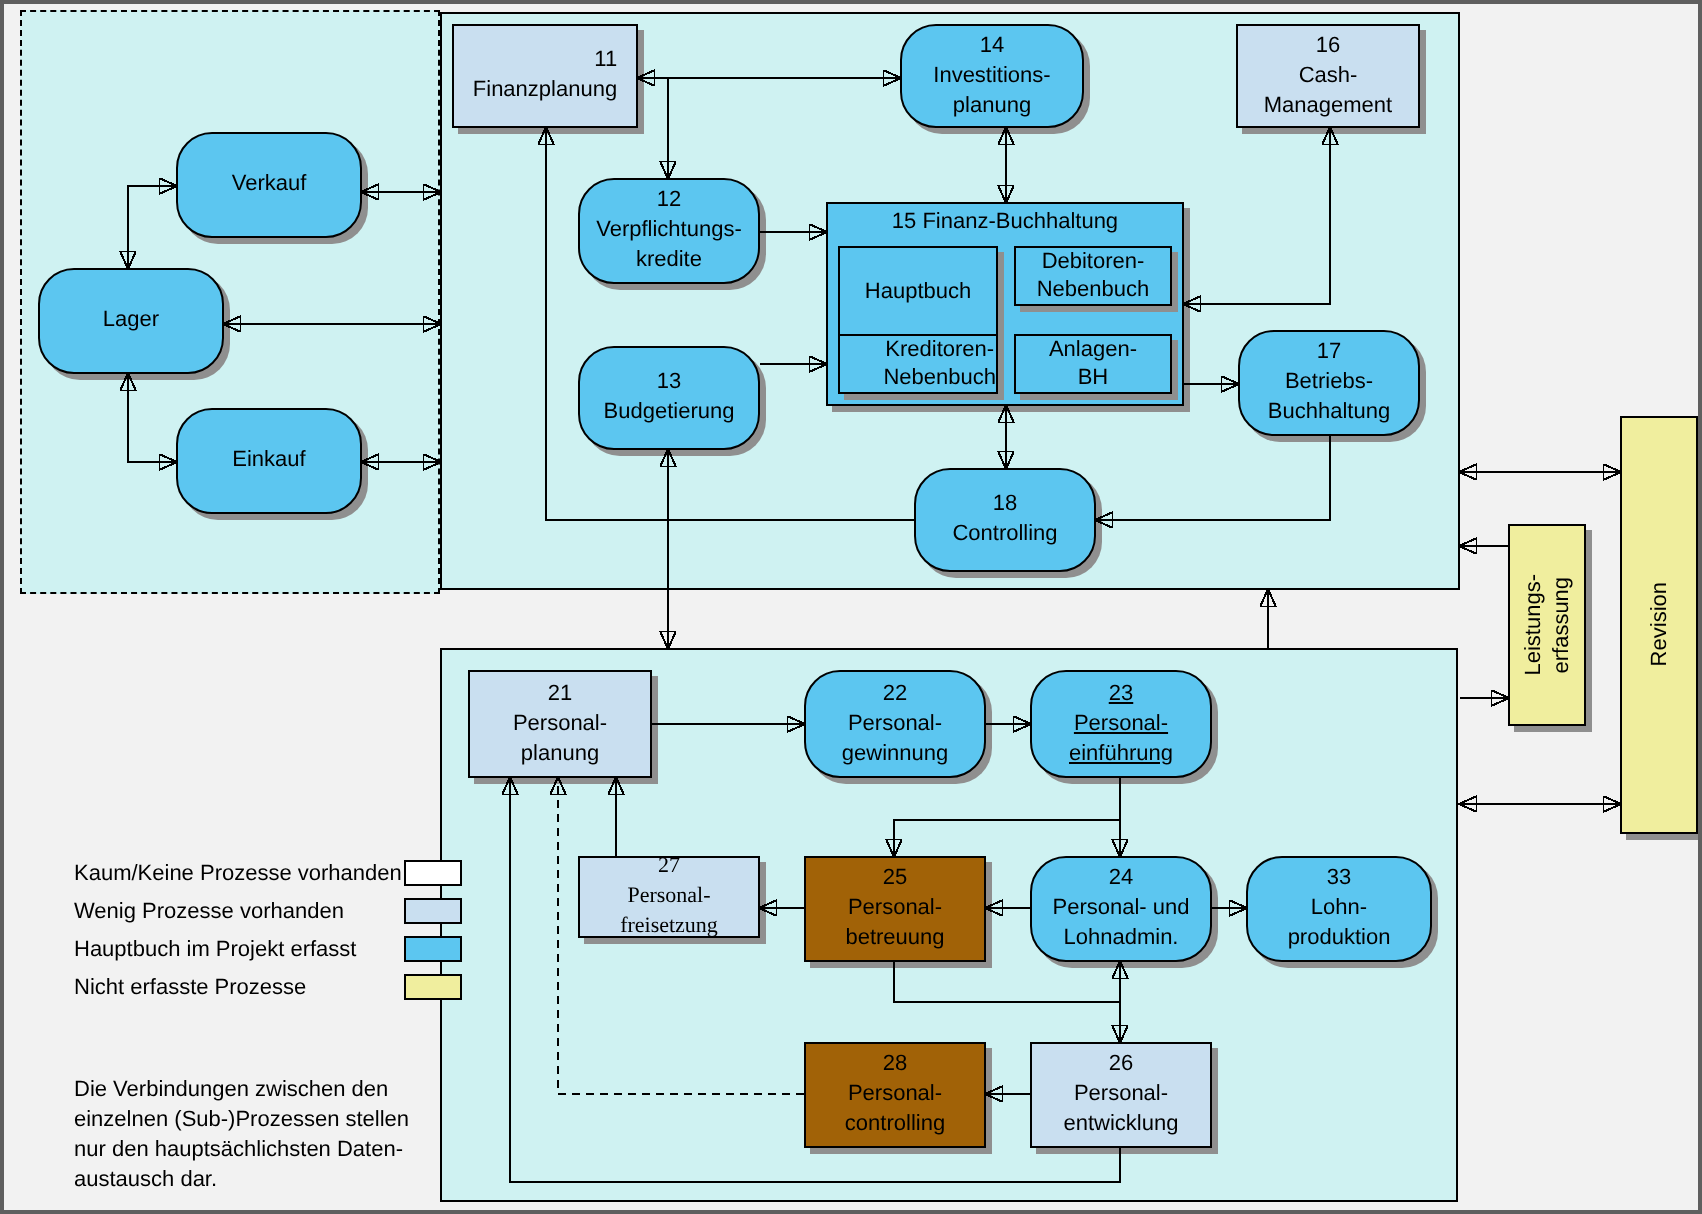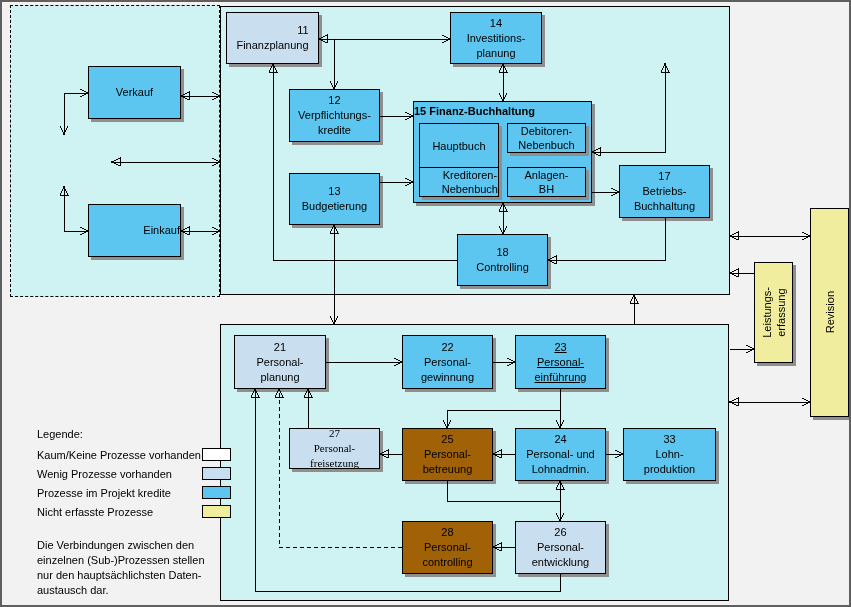--- a/index.html
+++ b/index.html
@@ -1,26 +1,26 @@
 <!DOCTYPE html>
 <html><head>
 <meta charset="utf-8">
 <style>
   html,body{margin:0;padding:0;background:#e8e8e8;font-family:"Liberation Sans",sans-serif;}
   .page{position:relative;width:851px;height:607px;background:#F2F2F2;border:2px solid #5f5f5f;box-sizing:border-box;overflow:hidden;}
   .region{position:absolute;background:#CFF2F2;border:1px solid #000;box-sizing:border-box;}
   .region.dashed{border:1px dashed #000;}
   .pbox{position:absolute;border:1px solid #000;box-sizing:border-box;display:flex;flex-direction:column;align-items:center;justify-content:center;text-align:center;font-size:11px;line-height:15px;color:#000;box-shadow:3px 3px 0 #8f8f8f;}
   .pbox .lbl{white-space:pre-line;}
-  .c-blue{background:#5CC6F0;}
+  .c-blue{background:#5CC6F0;border-radius:18px;}
   .c-light{background:#C9DFF0;}
   .c-white{background:#a16207;}
   .c-yellow{background:#F0EE9E;}
   .container-box{position:absolute;background:#5CC6F0;border:1px solid #000;box-sizing:border-box;box-shadow:3px 3px 0 #8f8f8f;font-size:11px;}
-  .container-title{position:absolute;top:3px;left:0;width:100%;white-space:nowrap;font-weight:bold;}
+  .container-title{position:absolute;top:3px;left:0;width:100%;text-align:center;white-space:nowrap;}
   .subbox{position:absolute;background:#5CC6F0;border:1px solid #000;box-sizing:border-box;display:flex;align-items:center;justify-content:center;text-align:center;font-size:11px;line-height:14px;box-shadow:3px 3px 0 #8f8f8f;}
   .subbox .lbl{white-space:pre-line;}
   .vbox{position:absolute;border:1px solid #000;box-sizing:border-box;display:flex;align-items:center;justify-content:center;box-shadow:3px 3px 0 #8f8f8f;font-size:11px;line-height:14px;}
   .vbox .lbl{writing-mode:vertical-rl;transform:rotate(180deg);white-space:pre-line;text-align:center;}
   .legend{position:absolute;left:35px;top:426px;width:180px;font-size:11px;color:#000;}
   .legend-title{margin-bottom:6px;}
   .legend-row{position:relative;height:19px;line-height:19px;white-space:nowrap;}
   .legend-swatch{position:absolute;left:136px;top:2px;width:29px;height:13px;border:1px solid #000;box-sizing:border-box;}
   .legend-note{position:absolute;left:35px;top:536px;width:190px;font-size:11px;line-height:15px;white-space:pre-line;color:#000;}
   svg.wires{position:absolute;left:0;top:0;pointer-events:none;}
@@ -31,32 +31,39 @@
 
 <div class="page">
 
   <div class="region dashed" style="left:8px;top:3px;width:210px;height:292px;"></div>
   <div class="region" style="left:218px;top:4px;width:510px;height:289px;"></div>
   <div class="region" style="left:218px;top:322px;width:509px;height:277px;"></div>
 
   <div class="pbox c-blue" style="left:86px;top:64px;width:93px;height:53px;">
       <span class="lbl">Verkauf</span>
     </div>
-  <div class="pbox c-blue" style="left:86px;top:202px;width:93px;height:53px;align-items:flex-end;">
+  <div class="pbox c-blue" style="left:17px;top:132px;width:93px;height:53px;">
+      <span class="lbl">Lager</span>
+    </div>
+  <div class="pbox c-blue" style="left:86px;top:202px;width:93px;height:53px;">
       <span class="lbl">Einkauf</span>
     </div>
 
   <div class="pbox c-light" style="left:224px;top:10px;width:93px;height:52px;text-align:right;">
       <span class="lbl">11
 Finanzplanung</span>
     </div>
   <div class="pbox c-blue" style="left:448px;top:10px;width:92px;height:52px;">
       <span class="lbl">14
 Investitions-
 planung</span>
+    </div>
+  <div class="pbox c-light" style="left:616px;top:10px;width:92px;height:52px;">
+      <span class="lbl">16
+Cash-Management</span>
     </div>
   <div class="pbox c-blue" style="left:287px;top:87px;width:91px;height:53px;">
       <span class="lbl">12
 Verpflichtungs-
 kredite</span>
     </div>
   <div class="pbox c-blue" style="left:287px;top:171px;width:91px;height:52px;">
       <span class="lbl">13
 Budgetierung</span>
     </div>
@@ -138,31 +145,30 @@
 
   <div class="vbox c-yellow" style="left:752px;top:260px;width:39px;height:101px;">
       <span class="lbl">Leistungs-
 erfassung</span>
     </div>
   <div class="vbox c-yellow" style="left:808px;top:206px;width:39px;height:209px;">
       <span class="lbl">Revision</span>
     </div>
 
   <div class="legend">
-    <div class="legend-title">Legende:</div>
     <div class="legend-row">
       <span>Kaum/Keine Prozesse vorhanden</span>
       <span class="legend-swatch" style="left: 165px; background: rgb(255, 255, 255);"></span>
     </div>
     <div class="legend-row">
       <span>Wenig Prozesse vorhanden</span>
       <span class="legend-swatch" style="left: 165px; background: rgb(201, 223, 240);"></span>
     </div>
     <div class="legend-row">
-      <span>Prozesse im Projekt kredite</span>
+      <span>Hauptbuch im Projekt erfasst</span>
       <span class="legend-swatch" style="left: 165px; background: rgb(92, 198, 240);"></span>
     </div>
     <div class="legend-row">
       <span>Nicht erfasste Prozesse</span>
       <span class="legend-swatch" style="left: 165px; background: rgb(240, 238, 158);"></span>
     </div>
   </div>
   <div class="legend-note">Die Verbindungen zwischen den
 einzelnen (Sub-)Prozessen stellen
 nur den hauptsächlichsten Daten-

